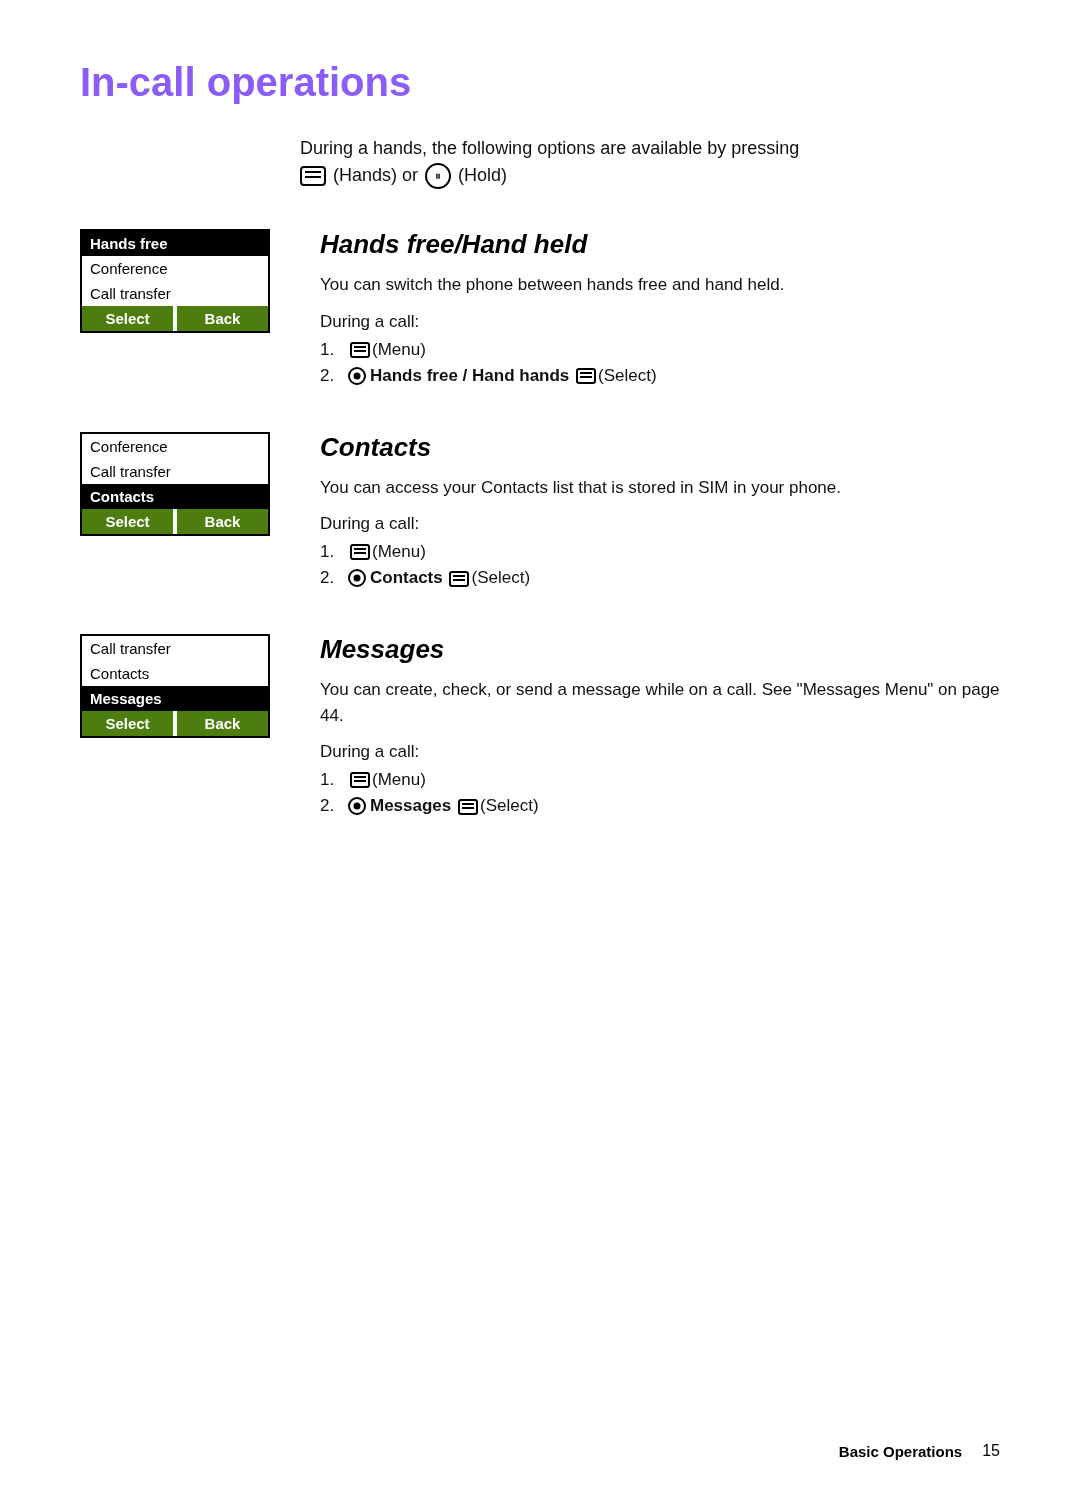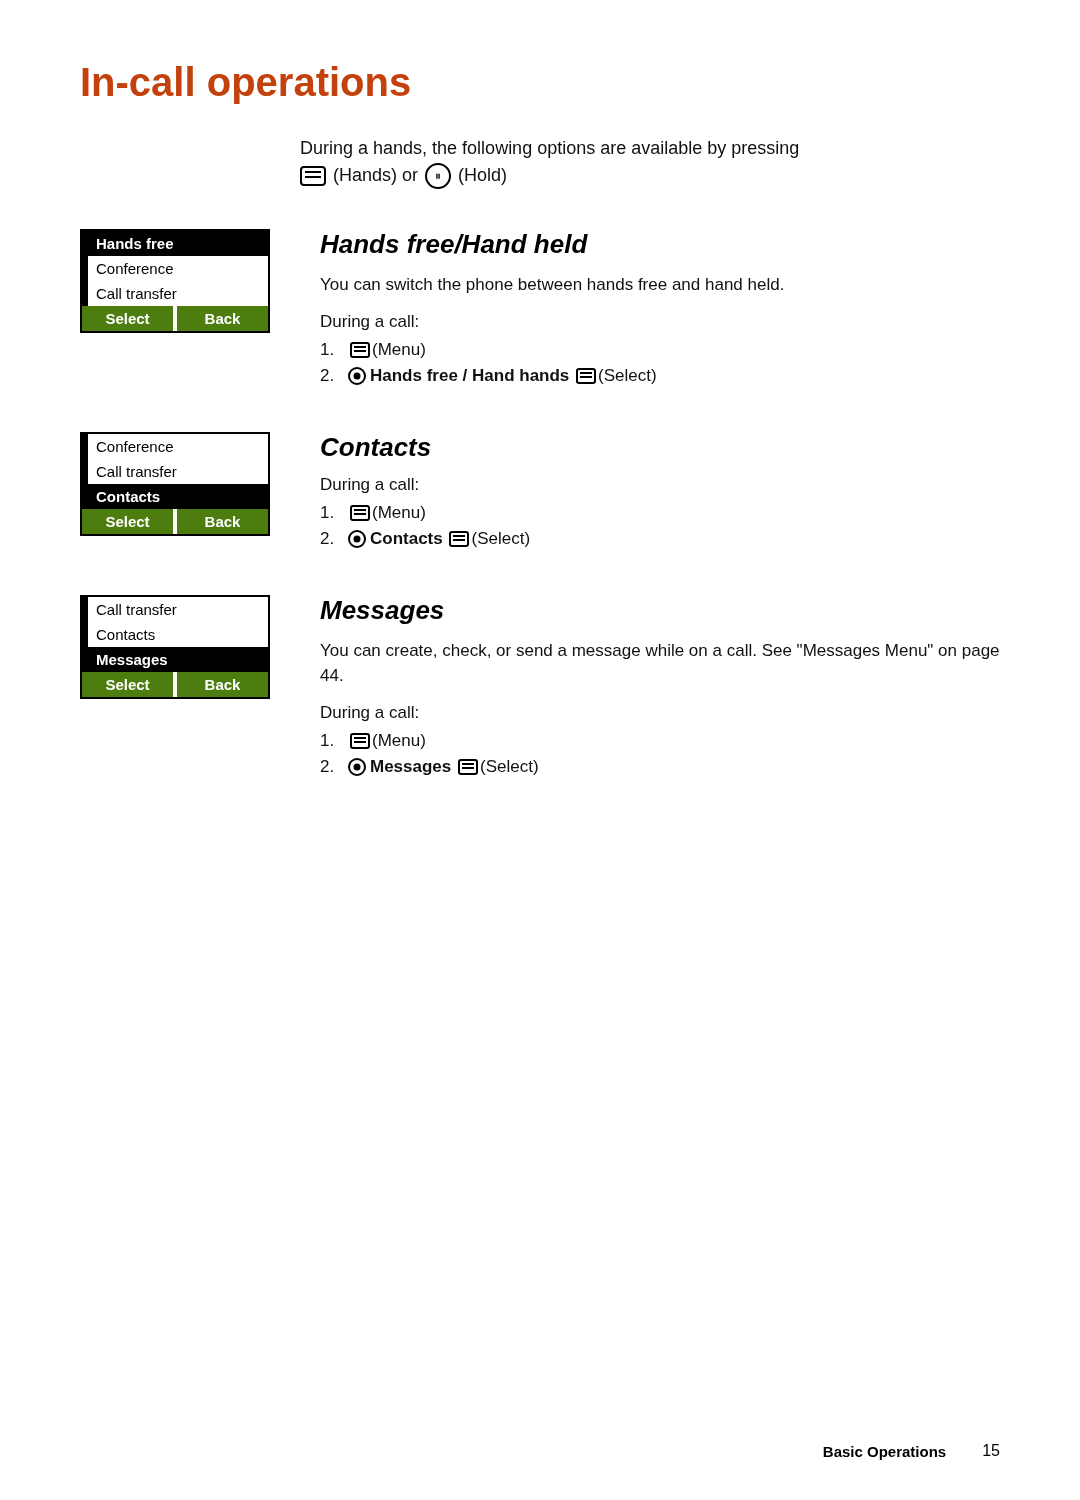--- a/index.html
+++ b/index.html
@@ -16,21 +16,21 @@
     }
 
     .page-container {
       padding: 60px 80px 60px 80px;
     }
 
     .page-title {
       font-size: 40px;
       font-weight: bold;
       margin-bottom: 30px;
-      color: #c2410c;
+      color: #8b5cf6;
     }
 
     .intro-text {
       margin-left: 220px;
       margin-bottom: 40px;
       font-size: 18px;
       line-height: 1.5;
     }
 
     .menu-icon {
@@ -108,20 +108,21 @@
 
     .phone-screen {
       border: 2px solid #000;
       width: 190px;
       font-size: 15px;
       overflow: hidden;
     }
 
     .phone-screen-divider {
       display: flex;
+      flex-direction: column;
     }
 
     .phone-screen-left-bar {
       width: 6px;
       background: #000;
       flex-shrink: 0;
     }
 
     .phone-screen-content {
       flex: 1;
@@ -223,21 +224,21 @@
     }
 
     .footer {
       position: absolute;
       bottom: 40px;
       right: 80px;
       font-size: 15px;
       color: #000;
       display: flex;
       align-items: center;
-      gap: 36px;
+      gap: 20px;
     }
 
     .footer-section-title {
       font-weight: bold;
       font-size: 15px;
     }
 
     .footer-page-num {
       font-size: 16px;
     }
@@ -311,20 +312,21 @@
         <div class="phone-softkeys">
           <div class="phone-softkey">Select</div>
           <div class="phone-softkey-gap"></div>
           <div class="phone-softkey">Back</div>
         </div>
       </div>
     </div>
 
     <div class="section-content">
       <div class="section-heading">Contacts</div>
+      <p class="section-desc">You can access your Contacts list that is stored in SIM in your phone.</p>
       <p class="during-call-label">During a call:</p>
       <ul class="step-list">
         <li>
           <span class="step-num">1.</span>
           <span class="menu-icon-small"></span>
           <span>(Menu)</span>
         </li>
         <li>
           <span class="step-num">2.</span>
           <span class="bullet-circle"></span>

